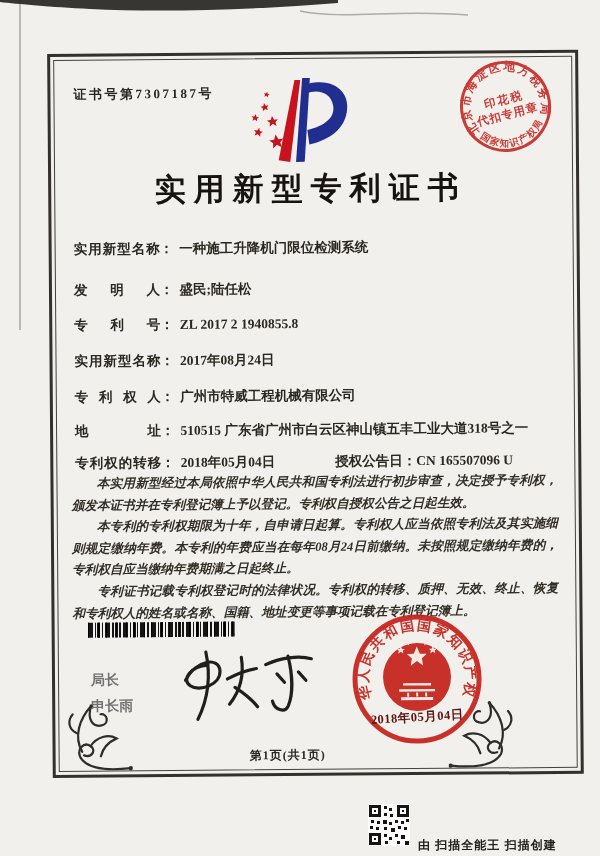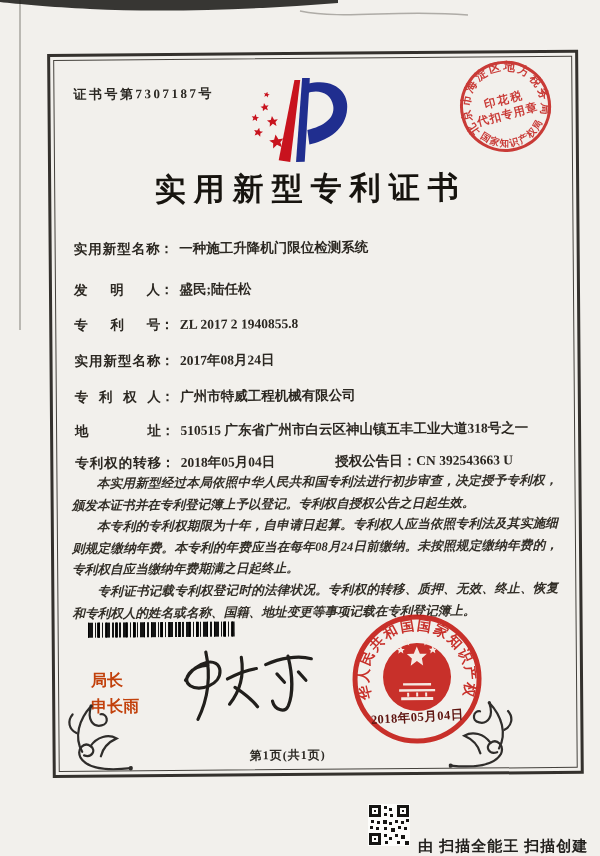--- a/index.html
+++ b/index.html
@@ -30,39 +30,39 @@
          text-align:justify;color:#332f28;font-style:italic;font-weight:bold;}
   .paras p{margin:0;text-indent:2em;}
 
   
   .barcode{position:absolute;left:86px;top:621px;width:147px;height:15px;
     background:
       repeating-linear-gradient(90deg,#151515 0 1.5px,transparent 1.5px 3.5px),
       repeating-linear-gradient(90deg,#151515 0 3px,transparent 3px 9px);
     background-blend-mode:multiply;}
 
-  .director{position:absolute;left:89px;top:666px;font-size:16px;font-weight:bold;color:#c2410c;line-height:26px;}
+  .director{position:absolute;left:89px;top:666px;font-size:14px;font-weight:bold;color:#737373;line-height:26px;}
   .signature{position:absolute;left:166px;top:642px;}
 
   
   .seal-main{position:absolute;left:335px;top:600px;width:160px;height:160px;opacity:.93;}
   .seal-date{position:absolute;left:335px;top:710px;width:160px;text-align:center;font-size:12.5px;
              font-weight:bold;color:#5e1410;letter-spacing:.5px;transform:rotate(-3deg);}
   .seal-tax{position:absolute;left:448px;top:48px;width:120px;height:120px;transform:rotate(-14deg);opacity:.88;}
 
   .page-footer{position:absolute;left:185px;top:747px;width:200px;text-align:center;font-size:12px;
                font-weight:bold;color:#2d2a25;letter-spacing:1px;}
 
   .flourish{position:absolute;top:694px;width:84px;height:84px;}
   .flourish-left{left:46px;}
   .flourish-right{left:446px;transform:scaleX(-1);}
 
   
   .qr{position:absolute;left:368px;top:804px;width:42px;height:42px;}
-  .scan-caption{position:absolute;left:418px;top:837px;font-size:15px;font-weight:bold;color:#23211e;
+  .scan-caption{position:absolute;left:418px;top:837px;font-size:12px;font-weight:bold;color:#23211e;
                 letter-spacing:1px;font-family:"Liberation Sans","DejaVu Sans",sans-serif;}
 
   
   .artifact-top{position:absolute;left:0;top:0;width:480px;height:26px;}
   .edge-line{position:absolute;left:19px;top:0;width:2px;height:330px;background:#8d8a84;opacity:.55;}
   .right-strip{position:absolute;right:0;top:0;width:20px;height:856px;background:#f7f6f3;}
 </style>
 </head>
 <body>
 
@@ -114,21 +114,21 @@
         <span class="flabel">实用新型名称</span><span class="fcolon">：</span><span class="fvalue">2017年08月24日</span>
       </div>
       <div class="frow" style="margin-top:17px;">
         <span class="flabel">专利权人</span><span class="fcolon">：</span><span class="fvalue">广州市特威工程机械有限公司</span>
       </div>
       <div class="frow" style="margin-top:15px;">
         <span class="flabel">地址</span><span class="fcolon">：</span><span class="fvalue">510515 广东省广州市白云区神山镇五丰工业大道318号之一</span>
       </div>
       <div class="frow" style="margin-top:6px;">
         <span class="flabel">专利权的转移</span><span class="fcolon">：</span><span class="fvalue">2018年05月04日</span>
-        <span class="grant-pub"><span>授权公告日</span><span>：</span><span>CN 392543663 U</span></span>
+        <span class="grant-pub"><span>授权公告日</span><span>：</span><span>CN 165507096 U</span></span>
       </div>
     </div>
 
     <div class="paras">
       <p>本实用新型经过本局依照中华人民共和国专利法进行初步审查，决定授予专利权，颁发本证书并在专利登记簿上予以登记。专利权自授权公告之日起生效。</p>
       <p>本专利的专利权期限为十年，自申请日起算。专利权人应当依照专利法及其实施细则规定缴纳年费。本专利的年费应当在每年08月24日前缴纳。未按照规定缴纳年费的，专利权自应当缴纳年费期满之日起终止。</p>
       <p>专利证书记载专利权登记时的法律状况。专利权的转移、质押、无效、终止、恢复和专利权人的姓名或名称、国籍、地址变更等事项记载在专利登记簿上。</p>
     </div>
 
     <div class="barcode"></div>

